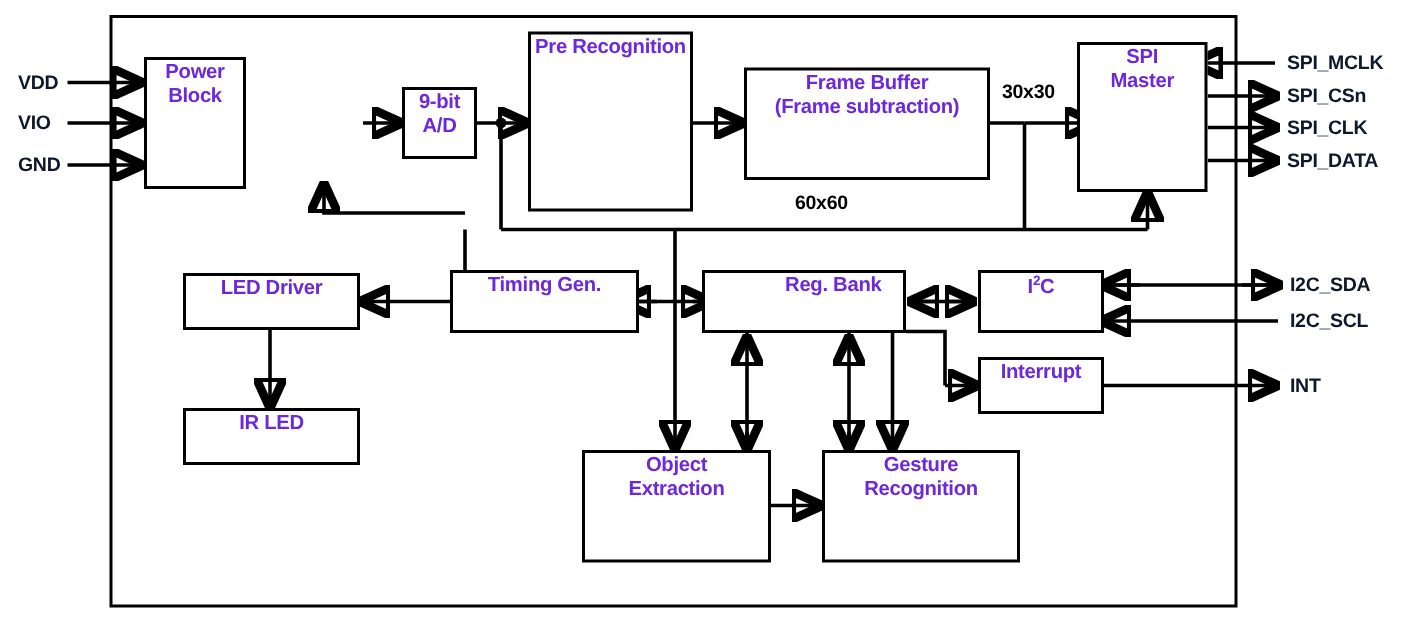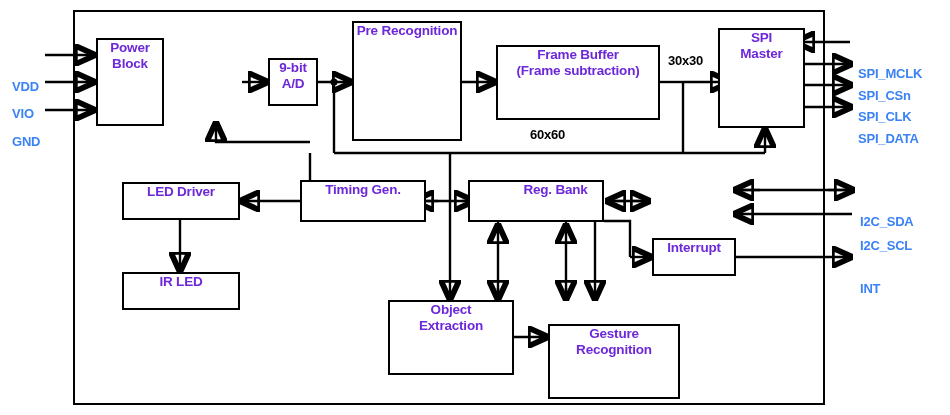--- a/index.html
+++ b/index.html
@@ -29,25 +29,24 @@
     position:absolute;
     border:2px solid #000;
     background:transparent;
     box-sizing:border-box;
     z-index:1;
   }
   .pinlabel{
     position:absolute;
     font-weight:bold;
     font-size:13px;
-    color:#3b82f6;
+    color:#0f172a;
     white-space:nowrap;
     letter-spacing:-0.2px;
     z-index:4;
-    margin-top:32px;
   }
   .buslabel{
     position:absolute;
     font-weight:bold;
     font-size:13px;
     color:#000;
     white-space:nowrap;
     letter-spacing:-0.2px;
     z-index:4;
   }
@@ -188,31 +187,34 @@
   </div>
 
   <div class="blk" style="left:300px;top:180px;width:126px;height:42px;">
     <span style="white-space:pre-line;">Timing Gen.</span>
   </div>
 
   <div class="blk" style="left:468px;top:180px;width:136px;height:42px;">
     <span style="white-space:pre-line;padding-left:39px;">Reg. Bank</span>
   </div>
 
+  <div class="blk" style="left:652px;top:180px;width:84px;height:42px;">
+    <span>I<span class="sup">2</span>C</span>
+  </div>
 
   <div class="blk" style="left:652px;top:238px;width:84px;height:38px;">
     <span style="white-space:pre-line;">Interrupt</span>
   </div>
 
   <div class="blk" style="left:388px;top:300px;width:126px;height:75px;">
     <span style="white-space:pre-line;">Object
 Extraction</span>
   </div>
 
-  <div class="blk" style="left:548px;top:300px;width:132px;height:75px;margin-top:24px;">
+  <div class="blk" style="left:548px;top:300px;width:132px;height:75px;">
     <span style="white-space:pre-line;">Gesture
 Recognition</span>
   </div>
 
   <div class="pinlabel" style="left:12px;top:47px;">VDD</div>
   <div class="pinlabel" style="left:12px;top:74px;">VIO</div>
   <div class="pinlabel" style="left:12px;top:102px;">GND</div>
 
   <div class="pinlabel" style="left:858px;top:34px;">SPI_MCLK</div>
   <div class="pinlabel" style="left:858px;top:56px;">SPI_CSn</div>

